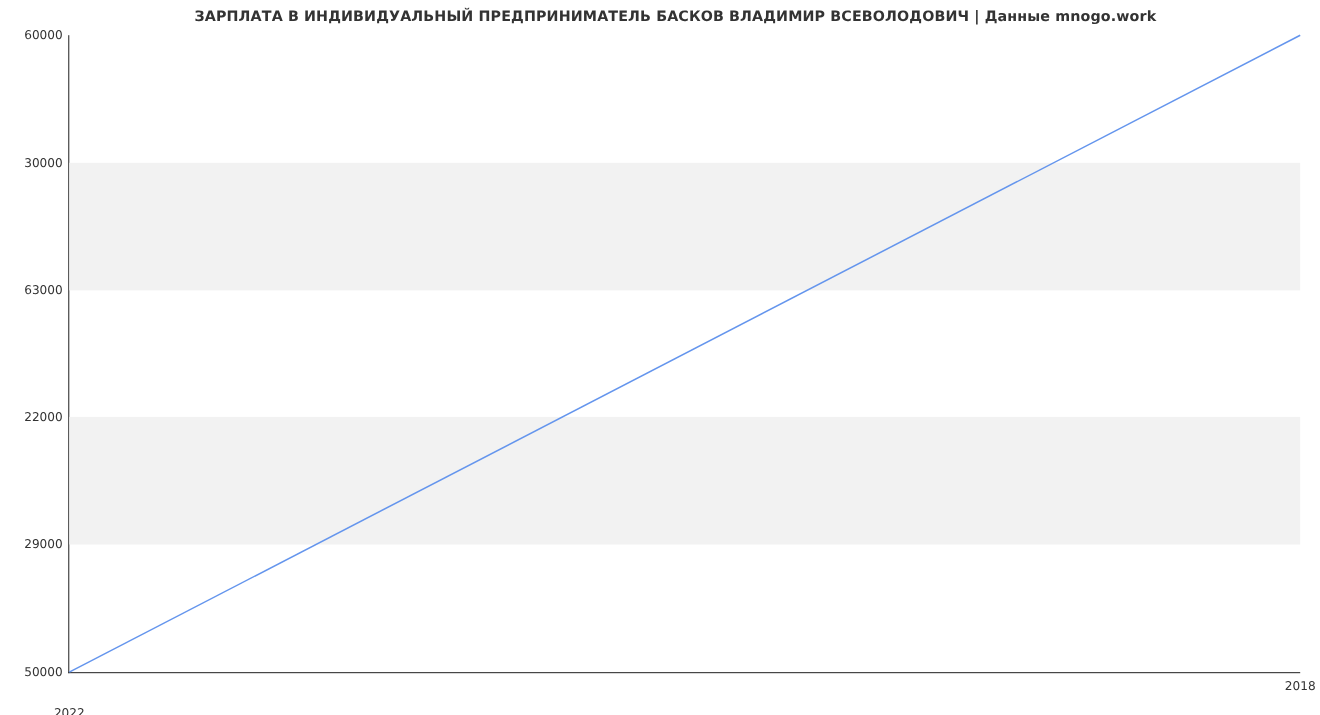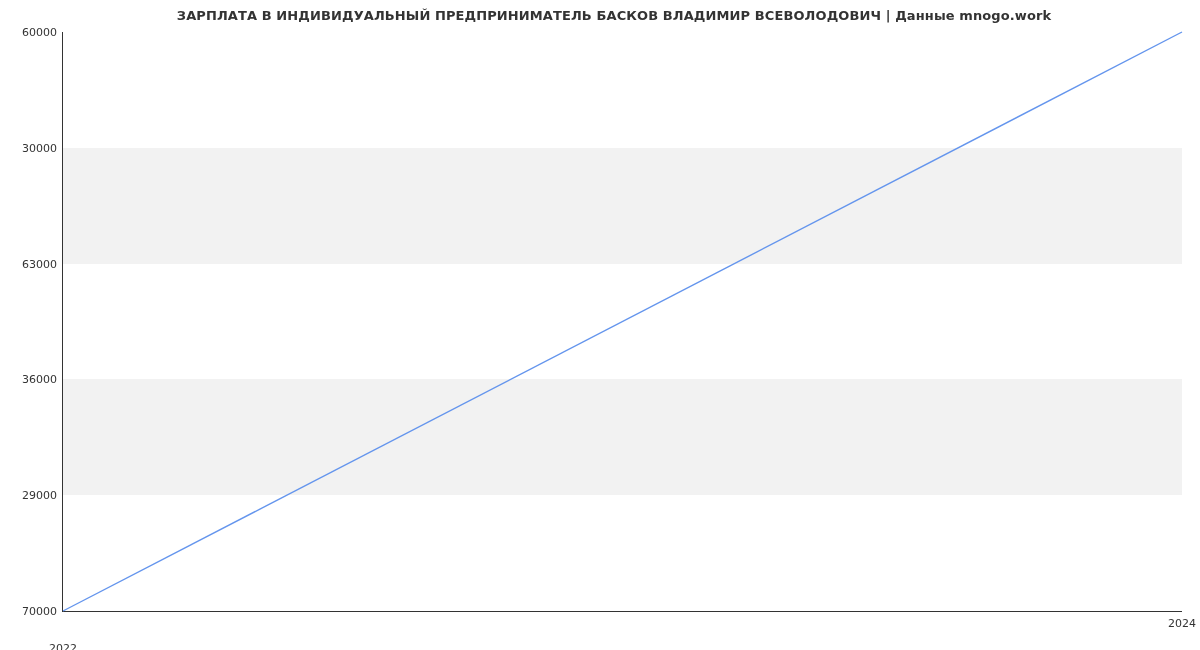--- a/index.html
+++ b/index.html
@@ -83,27 +83,27 @@
 <body>
 
 <div class="chart-wrap">
   <div class="title">ЗАРПЛАТА В ИНДИВИДУАЛЬНЫЙ ПРЕДПРИНИМАТЕЛЬ БАСКОВ ВЛАДИМИР ВСЕВОЛОДОВИЧ | Данные mnogo.work</div>
 
   <div class="plot" id="plot">
 
     <div class="band" id="band0" style="top: 60%; height: 20%;"></div>
     <div class="band" id="band1" style="top: 20%; height: 20%;"></div>
 
-    <span class="ytick" id="yt0" style="top: 100%;">70000</span>
+    <span class="ytick" id="yt0" style="top: 100%;">50000</span>
     <span class="ytick" id="yt1" style="top: 80%;">29000</span>
-    <span class="ytick" id="yt2" style="top: 60%;">36000</span>
+    <span class="ytick" id="yt2" style="top: 60%;">22000</span>
     <span class="ytick" id="yt3" style="top: 40%;">63000</span>
     <span class="ytick" id="yt4" style="top: 20%;">30000</span>
     <span class="ytick" id="yt5" style="top: 0%; text-align: right;">60000</span>
 
     <span class="xtick" id="xt0" style="left: 0%; margin-top: 31px;">2022</span>
-    <span class="xtick" id="xt1" style="left: 100%;">2024</span>
+    <span class="xtick" id="xt1" style="left: 100%;">2018</span>
 
     <svg class="line-layer" viewBox="0 0 1000 1000" preserveAspectRatio="none">
       <polyline id="series0" class="series-line" points="0.00,1000.00 1000.00,0.00"></polyline>
     </svg>
   </div>
 </div>
 
 </body></html>

